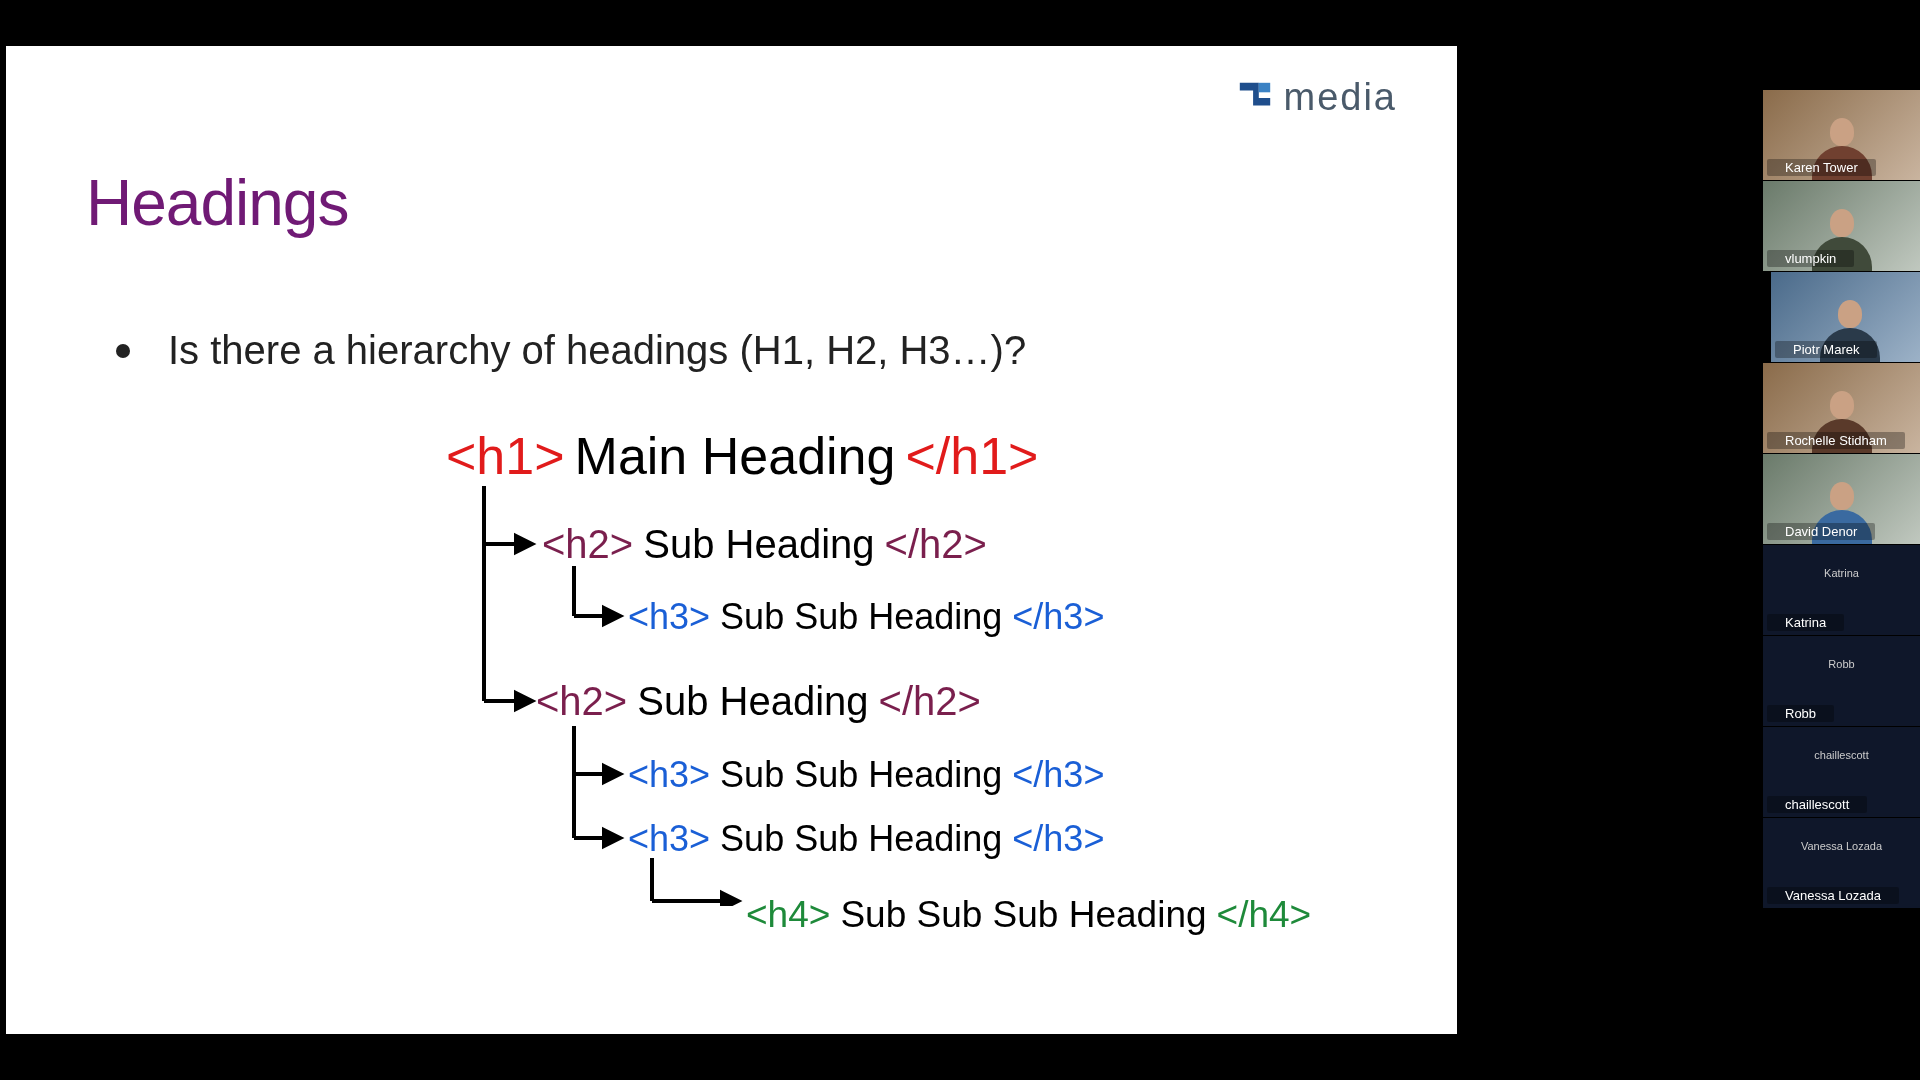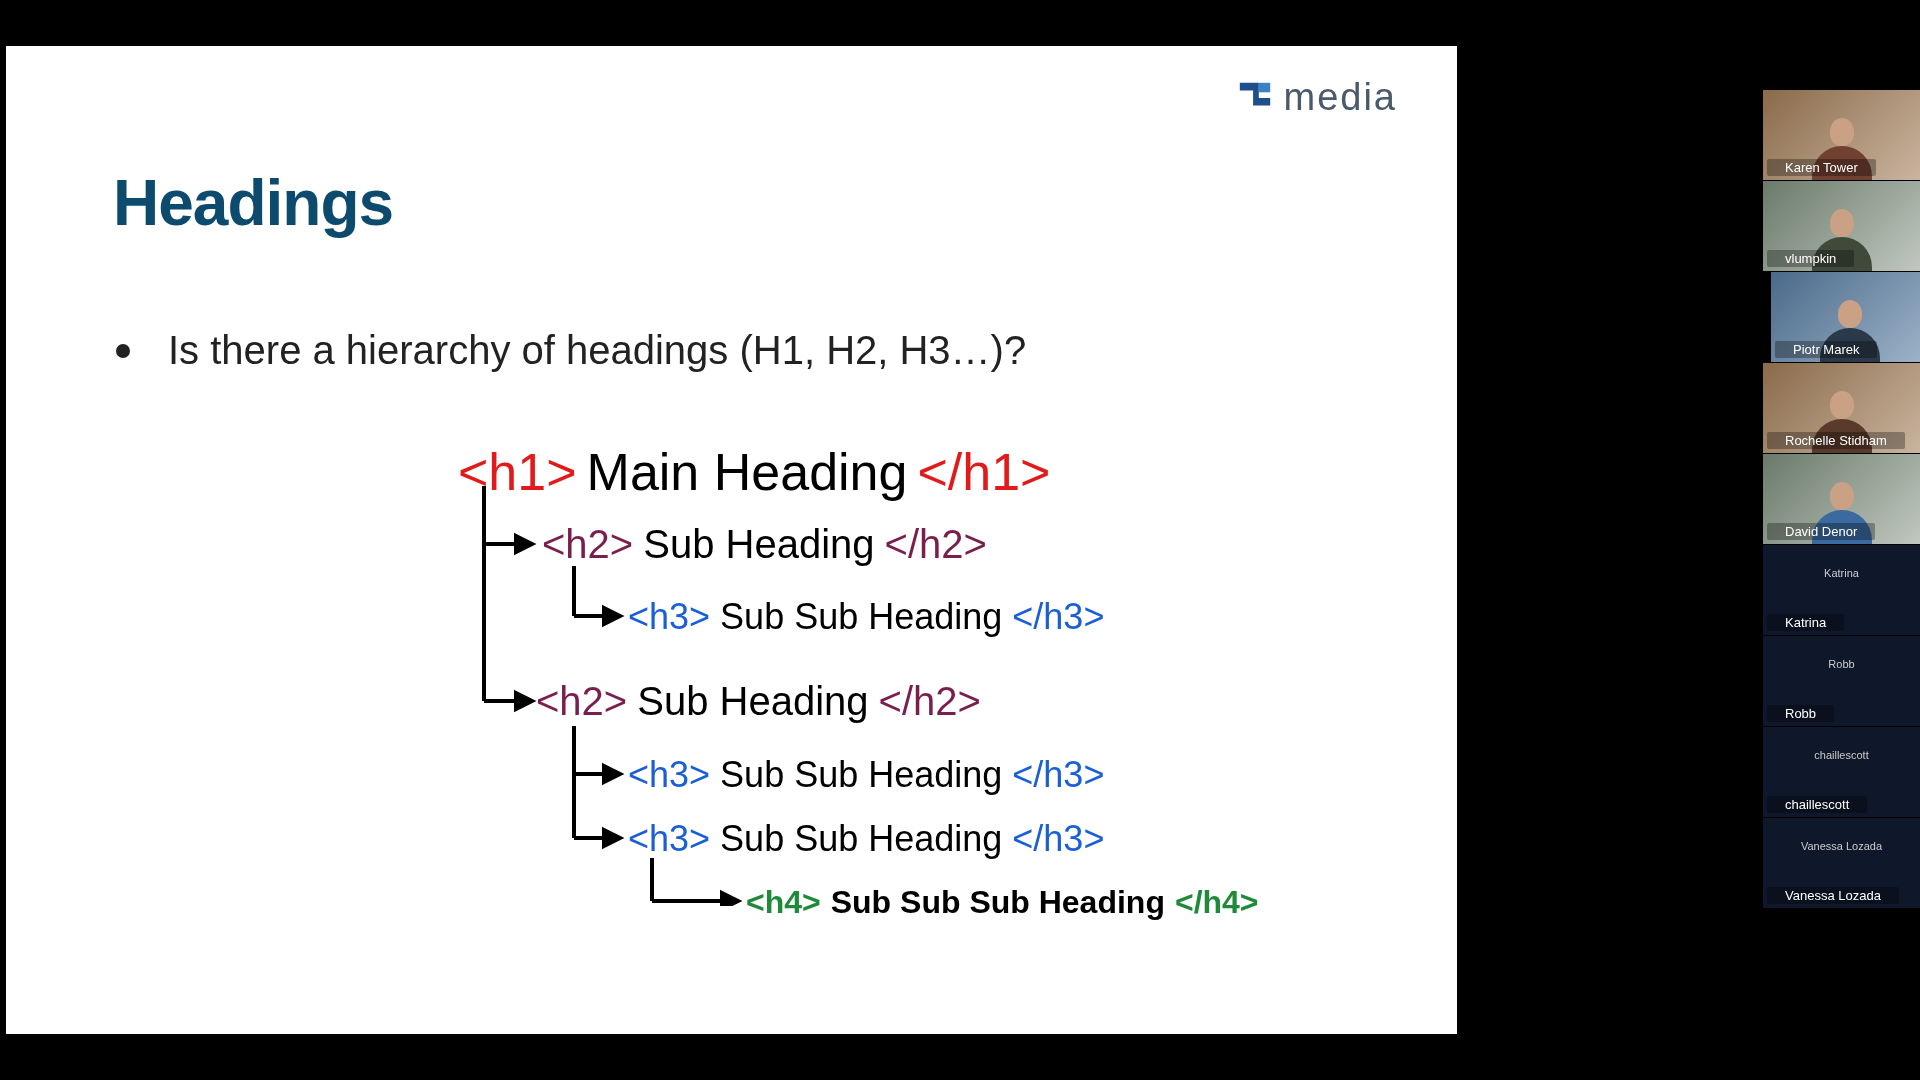--- a/index.html
+++ b/index.html
@@ -42,24 +42,23 @@
     font-size: 38px;
     letter-spacing: 2px;
     color: #4a5a6a;
     font-weight: 400;
   }
   .slide-title {
     position: absolute;
     left: 80px;
     top: 120px;
     font-size: 64px;
-    font-weight: 700;
-    color: #0c4a6e;
+    font-weight: 400;
+    color: #701a75;
     letter-spacing: -1px;
-    margin-left: 27px;
   }
   .bullet-row {
     position: absolute;
     left: 110px;
     top: 282px;
     display: flex;
     align-items: center;
     gap: 38px;
   }
   .bullet-dot {
@@ -75,21 +74,21 @@
   }
   .diagram {
     position: absolute;
     left: 440px;
     top: 380px;
     font-family: Arial, sans-serif;
   }
   .h1-line { font-size: 52px; font-weight: 500; }
   .h2-line { font-size: 40px; font-weight: 500; }
   .h3-line { font-size: 36px; font-weight: 500; }
-  .h4-line { font-size: 32px; font-weight: 700; }
+  .h4-line { font-size: 37px; font-weight: 400; margin-top: 10px; }
   .tag-red   { color: #e11b1b; }
   .tag-maroon{ color: #7a1f4d; }
   .tag-blue  { color: #1a5fd6; }
   .tag-green { color: #1e8a3a; }
   .tag-text  { color: #000; }
   .row { display: flex; align-items: center; gap: 10px; white-space: nowrap; }
 
   .tree-svg {
     position: absolute;
     left: 0;
@@ -209,21 +208,21 @@
           <polygon points="158,340 174,348 158,356"></polygon>
           <line x1="128" y1="412" x2="158" y2="412"></line>
           <polygon points="158,404 174,412 158,420"></polygon>
 
           <line x1="206" y1="432" x2="206" y2="475"></line>
           <line x1="206" y1="475" x2="276" y2="475"></line>
           <polygon points="276,467 292,475 276,483"></polygon>
         </g>
       </svg>
 
-      <div class="row h1-line" style="position:absolute;left:12px;top:0;margin-top:16px;">
+      <div class="row h1-line" style="position:absolute;left:0;top:0;">
         <span class="tag-red">&lt;h1&gt;</span>
         <span class="tag-text"> Main Heading </span>
         <span class="tag-red">&lt;/h1&gt;</span>
       </div>
 
       <div class="row h2-line" style="position:absolute;left:96;top:96px;left:96px;">
         <span class="tag-maroon">&lt;h2&gt;</span>
         <span class="tag-text"> Sub Heading </span>
         <span class="tag-maroon">&lt;/h2&gt;</span>
       </div>

